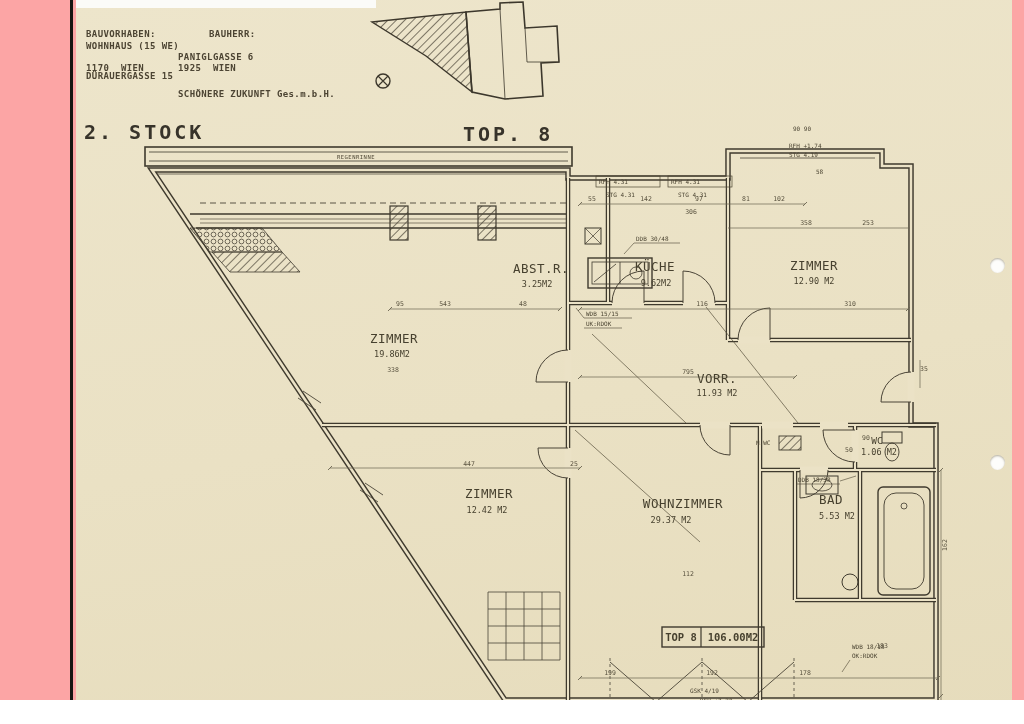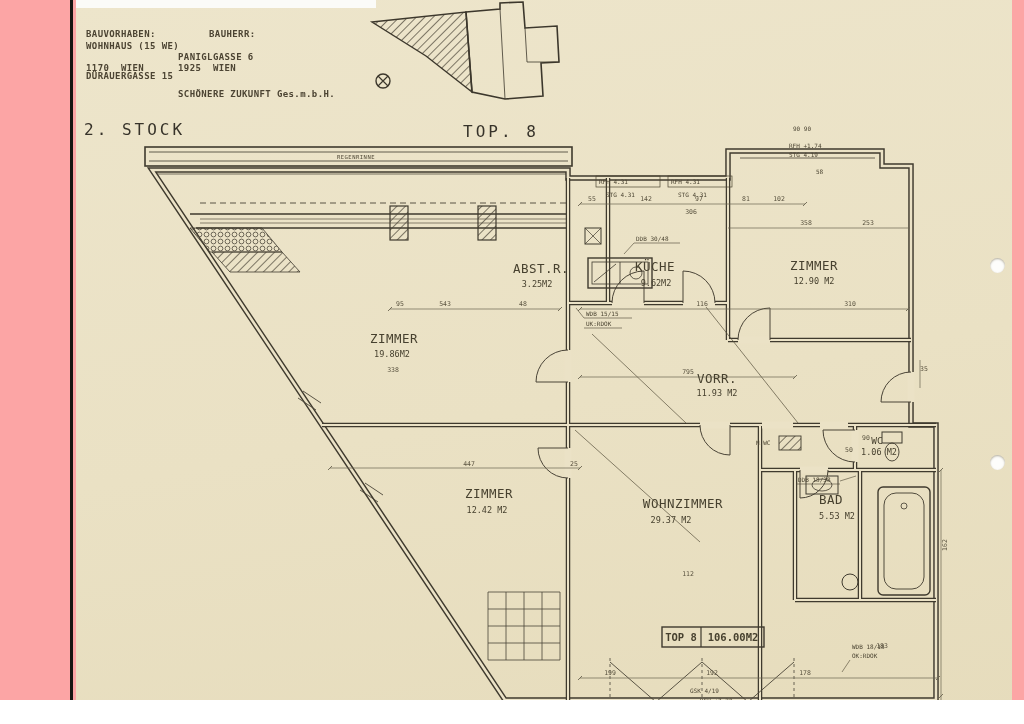--- a/index.html
+++ b/index.html
@@ -7,21 +7,21 @@
         background:#fca5a5;font-family:"DejaVu Sans Mono",monospace;}
   .paper{position:absolute;left:76px;top:0;width:936px;height:724px;
          background:linear-gradient(170deg,#ede5cb 0%,#eae1c4 55%,#e6dcbc 100%);}
   .binder-line{position:absolute;left:70px;top:0;width:3px;height:724px;background:#161511;}
   .edge-notch{position:absolute;left:76px;top:0;width:300px;height:8px;background:#fbfbf8;}
   .bottom-line{position:absolute;left:560px;top:713px;width:452px;height:4px;background:#26251f;}
   .hole{position:absolute;width:15px;height:15px;border-radius:50%;background:#fdfdfb;
         box-shadow:inset 0 1px 2px rgba(90,80,50,.45);}
   .hdr{position:absolute;font-size:9px;line-height:11.5px;font-weight:bold;
        color:#4c4433;letter-spacing:.4px;white-space:pre;}
-  .title{position:absolute;font-size:16px;font-weight:normal;color:#37332a;letter-spacing:3px;}
+  .title{position:absolute;font-size:20px;font-weight:bold;color:#37332a;letter-spacing:3px;}
   svg text{font-family:"DejaVu Sans Mono",monospace;fill:#47412f;}
   .room-name{font-size:12.5px;letter-spacing:.5px;}
   .room-area{font-size:8.5px;}
   .room-name-sm{font-size:9.5px;}
   .dim-t{font-size:6.5px;fill:#5a5340;}
   .note-t{font-size:6px;fill:#4c4533;}
   .sum-t{font-size:10.5px;font-weight:bold;}
   .terr-t{font-size:5.5px;fill:#4c4533;letter-spacing:.5px;}
 </style>
 </head>

